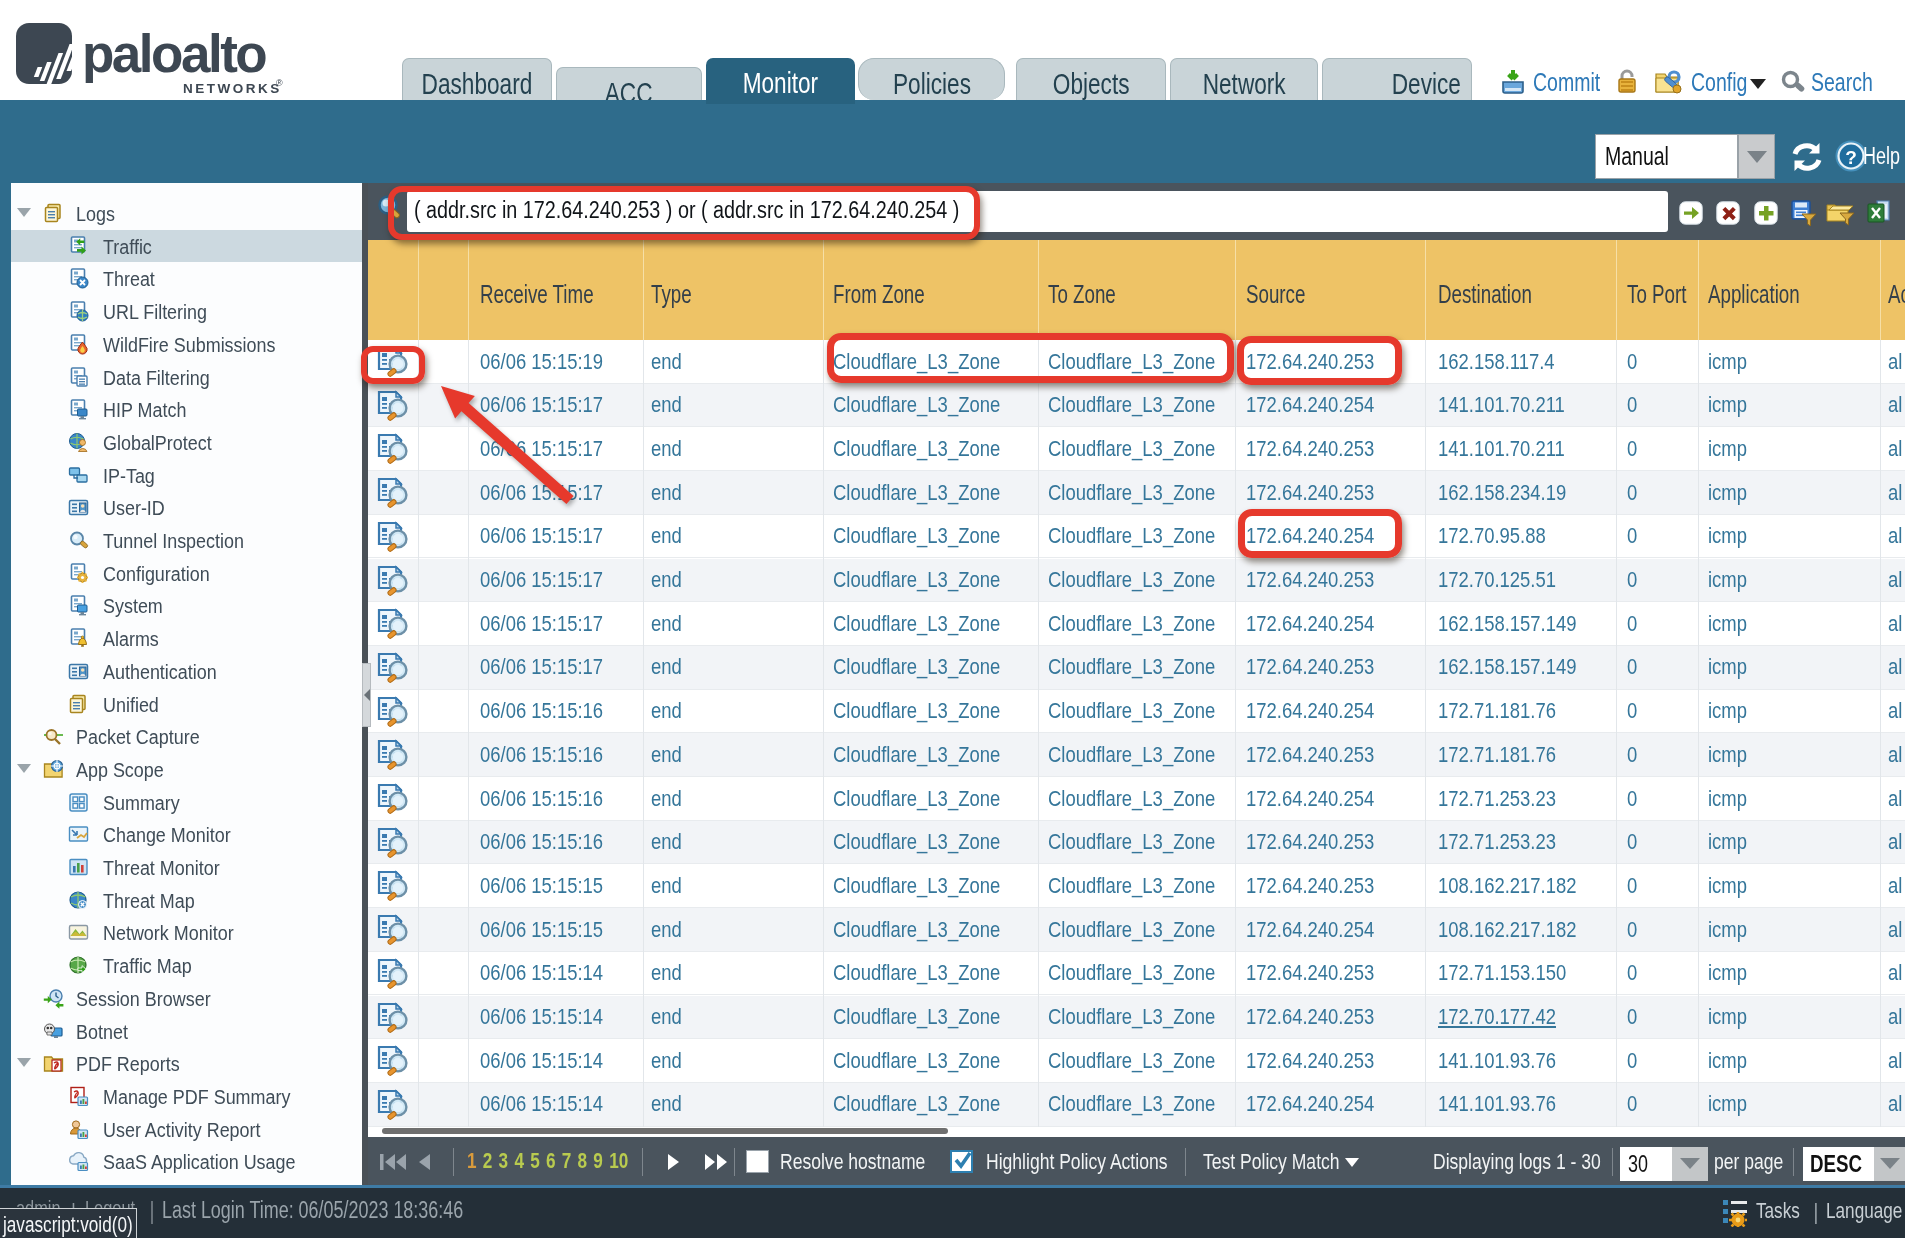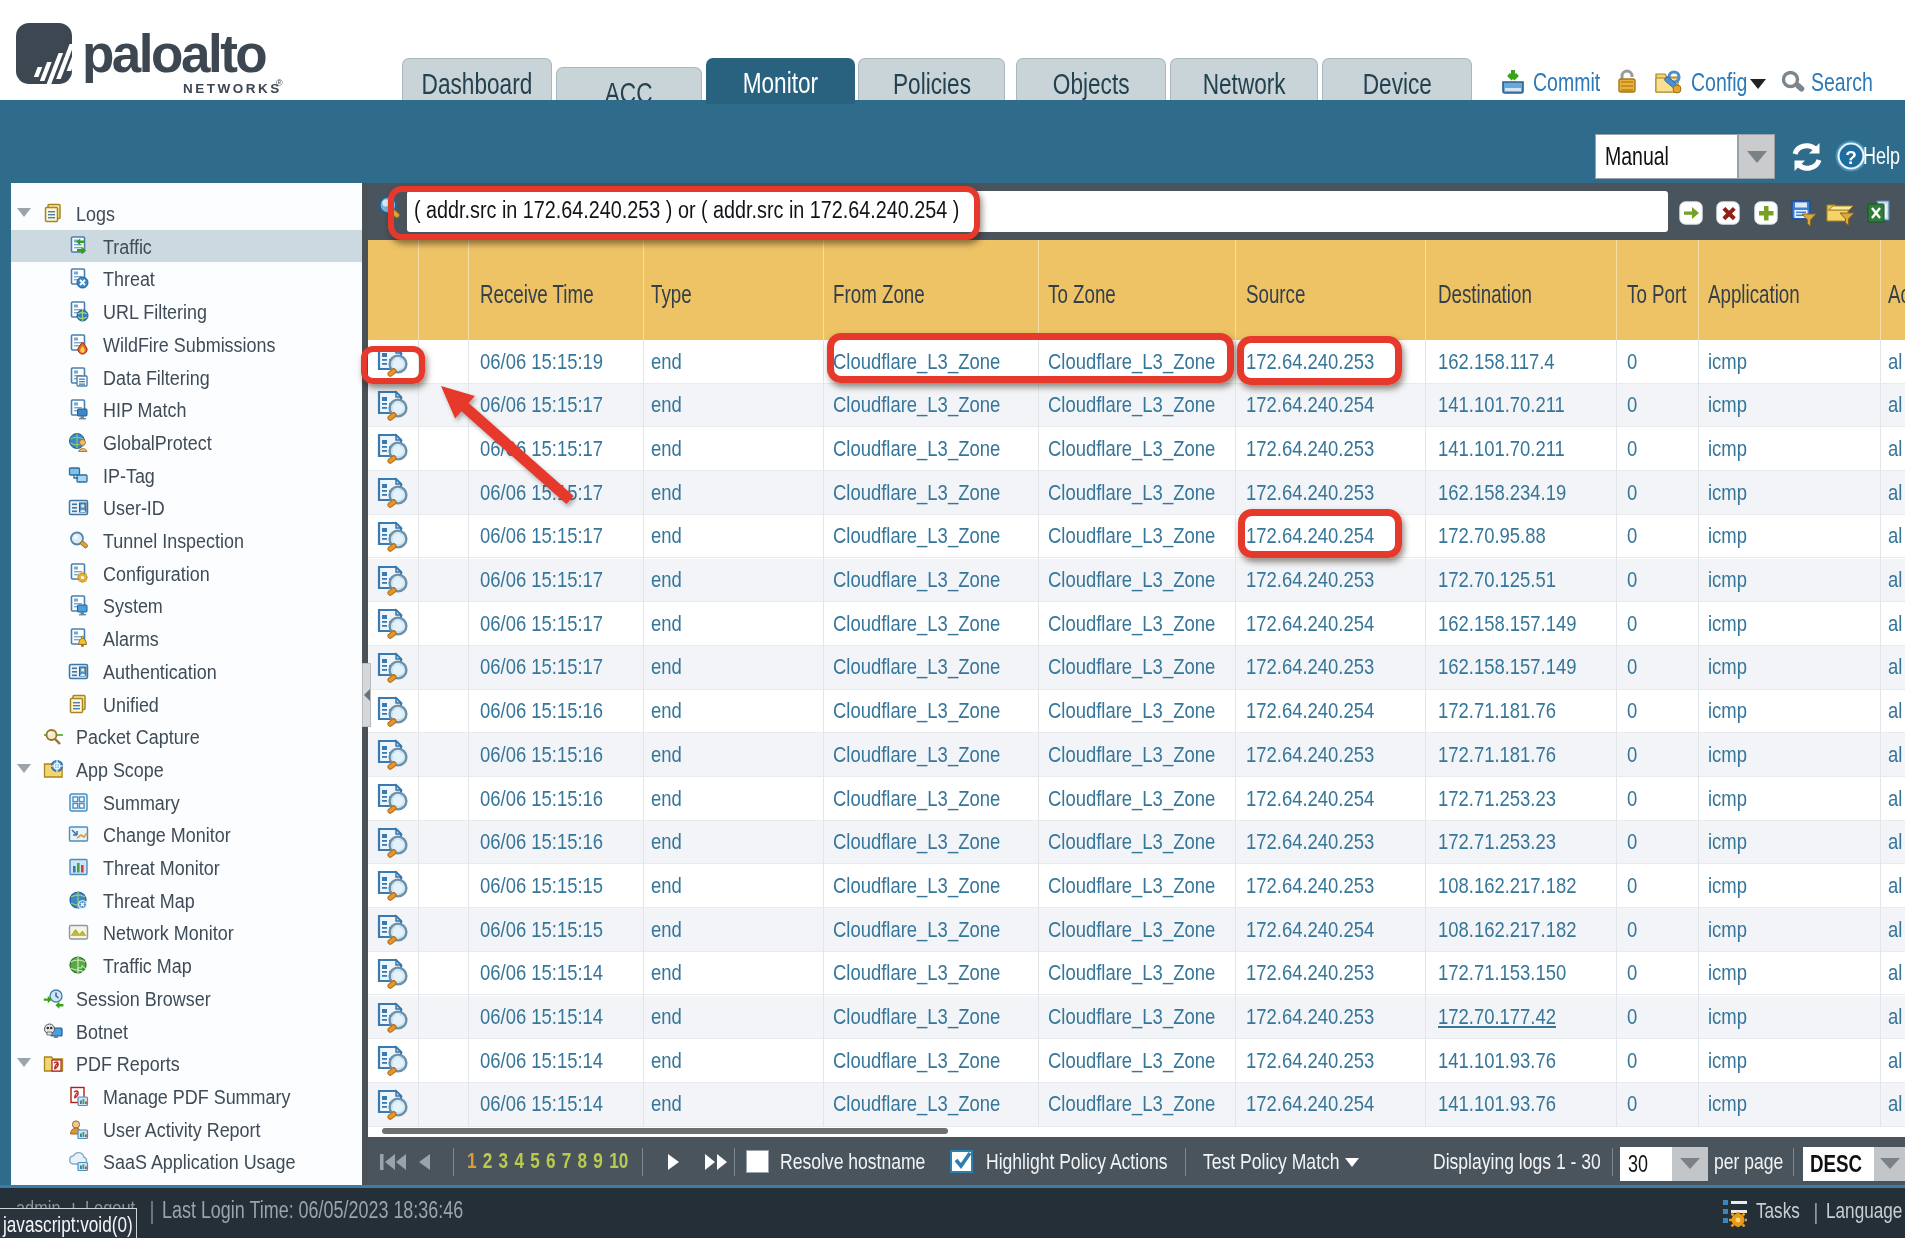--- a/index.html
+++ b/index.html
@@ -36,24 +36,24 @@
 <rect x="83" y="31" width="5.5" height="6" fill="#3d4752"></rect>
 </g>
       </g>
 <text x="68" y="52" font-family="Liberation Sans" font-size="53" font-weight="bold" letter-spacing="-2.5" fill="#3d4752">paloalto</text>
 <text x="169" y="73" font-family="Liberation Sans" font-size="13.5" font-weight="bold" letter-spacing="2.5" fill="#3d4752">NETWORKS</text>
 <text x="262" y="66" font-family="Liberation Sans" font-size="9" fill="#3d4752">®</text>
 </svg></div>
 <div class="tab" style="left:402px;width:150px;"><span>Dashboard</span></div>
 <div class="tab" style="left:556px;width:146px;margin-top:9px;"><span>ACC</span></div>
 <div class="tab" style="left:706px;width:149px;height:46px;background:#28627f;border:none;color:#fff;z-index:6;"><span>Monitor</span></div>
-<div class="tab" style="left:858px;width:147px;"><span>Policies</span></div>
+<div class="tab" style="left:858px;width:147px;border-radius:16px;"><span>Policies</span></div>
 <div class="tab" style="left:1016px;width:150px;"><span>Objects</span></div>
 <div class="tab" style="left:1170px;width:148px;"><span>Network</span></div>
-<div class="tab" style="left:1322px;width:150px;"><span>Device</span></div>
+<div class="tab" style="left:1322px;width:150px;text-align:right;"><span>Device</span></div>
 <div class="abs" style="left:1499px;top:68px;"><svg width="28" height="28" viewBox="0 0 28 28">
 <path d="M14 2 v9 m0 0 l-4.5 -4.5 m4.5 4.5 l4.5 -4.5" stroke="#3aa418" stroke-width="4" fill="none"></path>
 <path d="M4 14 h20 v9 a2 2 0 0 1 -2 2 h-16 a2 2 0 0 1 -2 -2 z" fill="#6aa7dc" stroke="#2c5f8a" stroke-width="1.6"></path>
 <rect x="6" y="20" width="16" height="3" fill="#d5e7f6"></rect>
 </svg></div>
 <div class="abs ctext cnd" style="left:1533px;top:68px;font-size:25px;">Commit</div>
 <div class="abs" style="left:1615px;top:68px;"><svg width="24" height="28" viewBox="0 0 24 28">
 <path d="M7 12 v-4 a5 5 0 0 1 10 0 v1" fill="none" stroke="#9a9a9a" stroke-width="3"></path>
 <rect x="4" y="11" width="16" height="13" rx="2" fill="#e8b33c" stroke="#a87718" stroke-width="1.4"></rect>
 <rect x="6" y="13" width="12" height="2" fill="#c98f1e"></rect>

